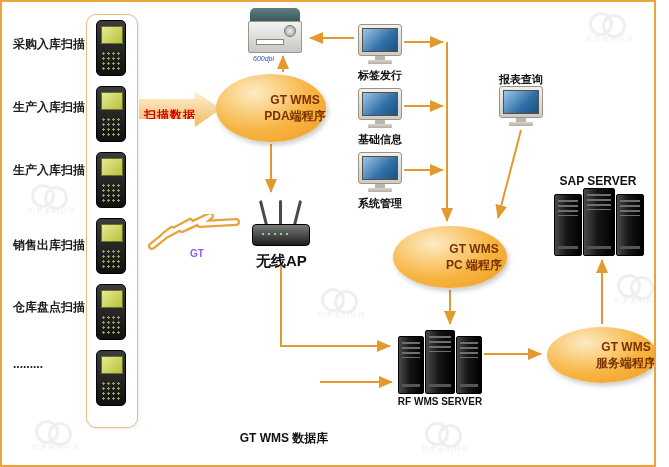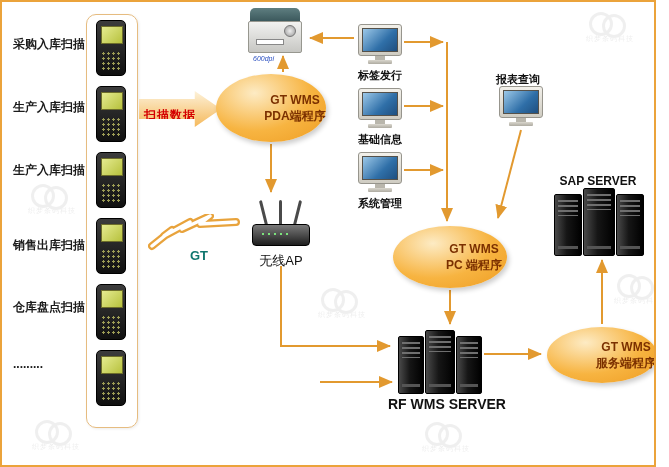--- a/index.html
+++ b/index.html
@@ -40,43 +40,43 @@
   .printer .pbody2{position:absolute;top:13px;left:0;right:0;height:30px;background:linear-gradient(180deg,#F2F2F0,#C7C7C3);border:1px solid #97978f;border-radius:2px;}
   .printer .pslot{position:absolute;top:31px;left:8px;width:26px;height:4px;background:#fff;border:1px solid #888;}
   .printer .proll{position:absolute;top:17px;right:6px;width:10px;height:10px;border-radius:50%;background:radial-gradient(#eee,#999);border:1px solid #777;}
   .printer .pbadge{position:absolute;bottom:0;left:5px;font-size:7px;color:#2A4FC0;font-style:italic;}
   
   .crt{position:absolute;width:44px;height:42px;}
   .crt .mon{position:absolute;top:0;left:0;width:44px;height:32px;background:linear-gradient(180deg,#F2F0EA,#CFCCC2);border:1px solid #97958D;border-radius:3px;box-sizing:border-box;}
   .crt .scr{position:absolute;top:4px;left:4px;width:36px;height:24px;background:linear-gradient(135deg,#9CC8E8 0%,#2F6FA8 60%,#1F4F80 100%);border:1px solid #55514a;box-sizing:border-box;}
   .crt .neck{position:absolute;top:32px;left:17px;width:10px;height:4px;background:#B9B6AC;}
   .crt .foot{position:absolute;top:36px;left:10px;width:24px;height:4px;background:linear-gradient(180deg,#DAD7CE,#AEABA1);border-radius:1px;}
-  .crt-label{position:absolute;font-size:11px;font-weight:bold;color:#111;white-space:nowrap;font-family:Liberation Mono, monospace;}
+  .crt-label{position:absolute;font-size:11px;font-weight:bold;color:#111;text-align:center;white-space:nowrap;font-family:Liberation Mono, monospace;}
   
   .tower{position:absolute;background:linear-gradient(90deg,#4a4a4a 0%,#161616 45%,#000 100%);border:1px solid #000;border-radius:2px;}
   .tower .vents{position:absolute;top:5px;left:3px;right:3px;height:16px;background:repeating-linear-gradient(180deg,#6f6f6f 0 2px,transparent 2px 5px);}
   .tower .drive{position:absolute;bottom:6px;left:3px;right:3px;height:3px;background:#555;}
-  .srv-label{position:absolute;font-size:14px;font-weight:bold;color:#111;text-align:center;white-space:nowrap;}
+  .srv-label{position:absolute;font-size:10px;font-weight:bold;color:#111;text-align:center;white-space:nowrap;}
   
   .db{position:absolute;left:230px;top:360px;width:84px;height:60px;}
   .db .db-body{position:absolute;top:8px;left:0;right:0;bottom:0;background:linear-gradient(180deg,#F6BB5E,#EE9D25 60%,#DF8D18);border-radius:42px/12px;border:1px solid #D9881A;box-sizing:border-box;}
   .db .db-top{position:absolute;top:0;left:0;right:0;height:18px;border-radius:50%;background:radial-gradient(#FCE3B0,#F3AC3C);border:1px solid #D9881A;box-sizing:border-box;}
   .db .db-label{position:absolute;left:0;right:0;top:28px;text-align:center;font-size:12px;font-weight:bold;color:#8B2500;}
   .db-caption{position:absolute;left:222px;top:428px;width:120px;text-align:center;font-size:12px;font-weight:bold;color:#111;white-space:nowrap;}
   
   .ap{position:absolute;left:250px;top:196px;width:58px;height:52px;}
   .ap .ant{position:absolute;top:2px;width:3px;height:26px;background:#4a4a4a;border-radius:2px;}
   .ap .a1{left:10px;transform:rotate(-14deg);}
   .ap .a2{left:27px;}
   .ap .a3{left:44px;transform:rotate(14deg);}
   .ap .ap-body{position:absolute;top:26px;left:0;width:58px;height:22px;background:linear-gradient(180deg,#7a7a7a,#1e1e1e);border-radius:4px;border:1px solid #000;box-sizing:border-box;}
   .ap .leds{position:absolute;top:34px;left:8px;width:30px;height:4px;background-image:radial-gradient(circle,#7CE37C 1px,transparent 1.2px);background-size:6px 4px;}
-  .node-label{position:absolute;font-size:13px;font-weight:normal;color:#111;text-align:center;white-space:nowrap;}
-  
-  .gt-label{position:absolute;left:188px;top:246px;font-size:13px;font-weight:bold;color:#0f766e;}
+  .node-label{position:absolute;font-size:15px;font-weight:bold;color:#111;text-align:center;white-space:nowrap;}
+  
+  .gt-label{position:absolute;left:188px;top:246px;font-size:10px;font-weight:bold;color:#8b5cf6;}
   .connectors{position:absolute;left:0;top:0;pointer-events:none;}
   .bolt{position:absolute;left:146px;top:212px;}
 </style>
 </head>
 <body>
 
 <div class="canvas">
 
   <div class="wm" style="left:584px;top:10px">
     <div class="rings">
@@ -278,14 +278,15 @@
       <div class="vents"></div>
       <div class="drive"></div>
     </div>
   <div class="srv-label" style="left:386px;top:394px;width:104px">RF WMS SERVER</div>
 
   <div class="oval" style="left:545px;top:325px;width:110px;height:56px">
     <div class="ol">GT WMS</div>
     <div class="ol">服务端程序</div>
   </div>
 
+  <div class="db-caption">GT WMS 数据库</div>
 
 </div>
 
 </body></html>

